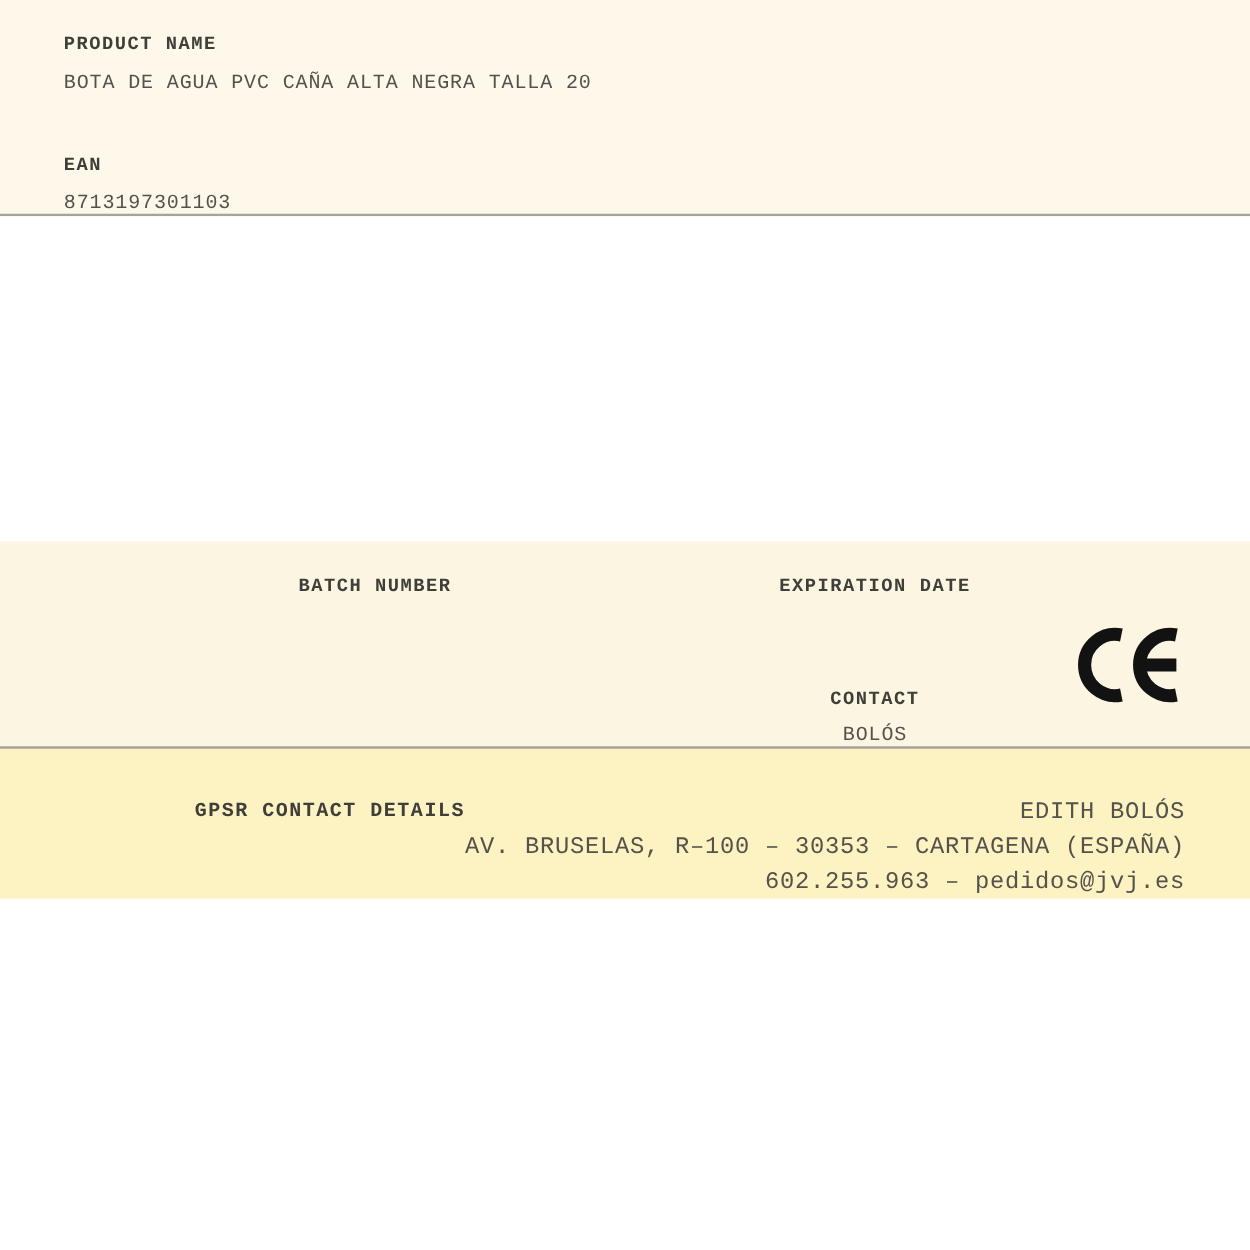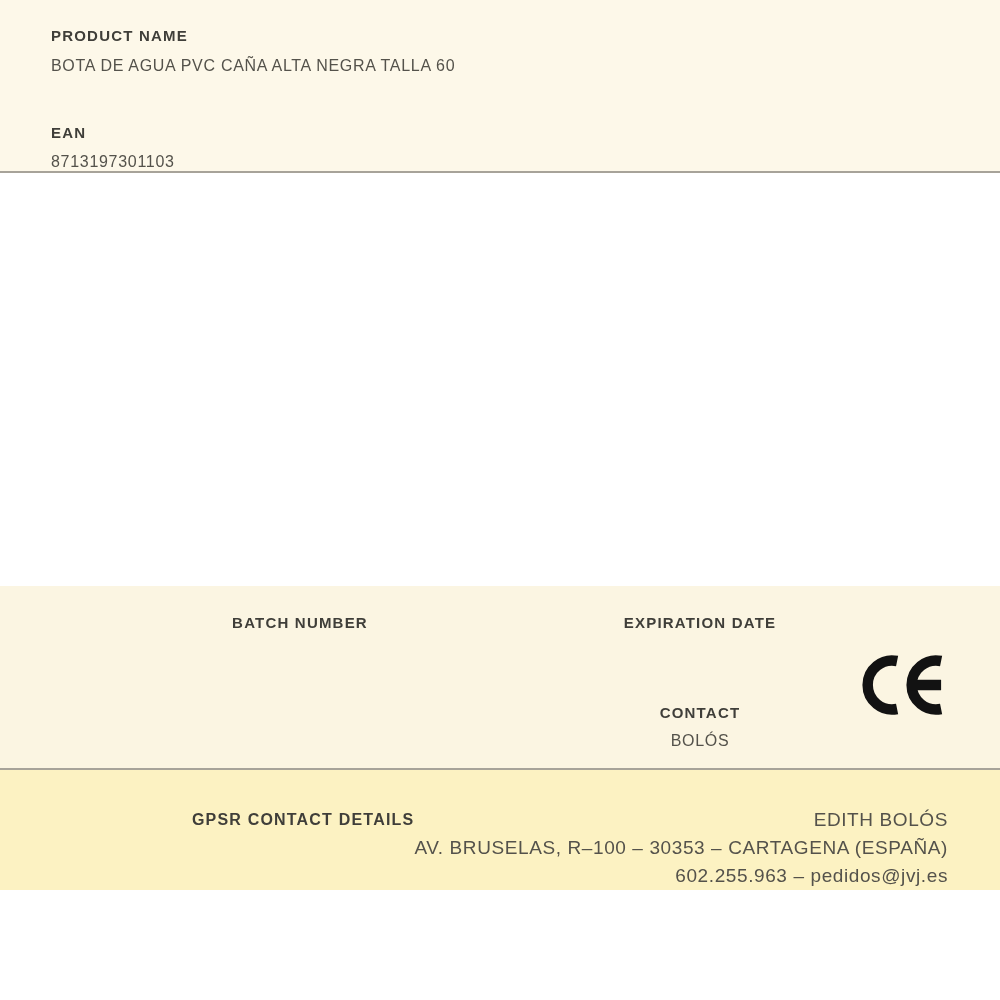--- a/index.html
+++ b/index.html
@@ -2,21 +2,21 @@
 <html style="--top-bg: #FDF8E9; --batch-bg: #FBF5E2; --gpsr-bg: #FCF2C2; --border-col: #A7A399; --label-text: #3F3E39; --value-text: #54524B;"><head>
 <meta charset="utf-8">
 <style>
   * { margin: 0; padding: 0; box-sizing: border-box; }
   html, body { width: 1000px; height: 1000px; }
   body {
     font-family: "Liberation Sans", "DejaVu Sans", sans-serif;
     background: #ffffff;
     color: var(--value-text, #54524B);
   }
-  .page { width: 1000px; height: 890px; display: flex; flex-direction: column; }
+  .page { width: 1000px; height: 719px; display: flex; flex-direction: column; font-family: Liberation Mono, monospace; }
 
   
   .sec-product {
     height: 187px;
     background: var(--top-bg, #FDF8E9);
     border-bottom: 2px solid var(--border-col, #A7A399);
     padding: 27px 51px 0 51px;
   }
   .field-label {
     font-size: 15px;
@@ -40,21 +40,21 @@
     height: 457px;
     background: #ffffff;
   }
 
   
   .sec-batch {
     height: 198px;
     background: var(--batch-bg, #FBF5E2);
     border-bottom: 2px solid var(--border-col, #A7A399);
     position: relative;
-    padding: 28px 100px 16px 100px;
+    padding: 28px 100px 0 100px;
   }
   .batch-grid {
     display: grid;
     grid-template-columns: 1fr 1fr;
   }
   .batch-col { text-align: center; }
   .batch-col .group2 { margin-top: 72px; }
   .batch-col .group2 .field-value { margin-top: 10px; }
 
   .ce-wrap {
@@ -91,21 +91,21 @@
     line-height: 28px;
   }
 </style>
 </head>
 <body>
 
 <div class="page">
 
   <section class="sec-product">
     <div class="field-label">PRODUCT NAME</div>
-    <div class="field-value">BOTA DE AGUA PVC CAÑA ALTA NEGRA TALLA 60</div>
+    <div class="field-value">BOTA DE AGUA PVC CAÑA ALTA NEGRA TALLA 20</div>
     <div class="field-label ean-label">EAN</div>
     <div class="field-value ean-value">8713197301103</div>
   </section>
 
   <section class="sec-image"></section>
 
   <section class="sec-batch">
     <div class="batch-grid">
       <div class="batch-col">
         <div class="field-label">BATCH NUMBER</div>

